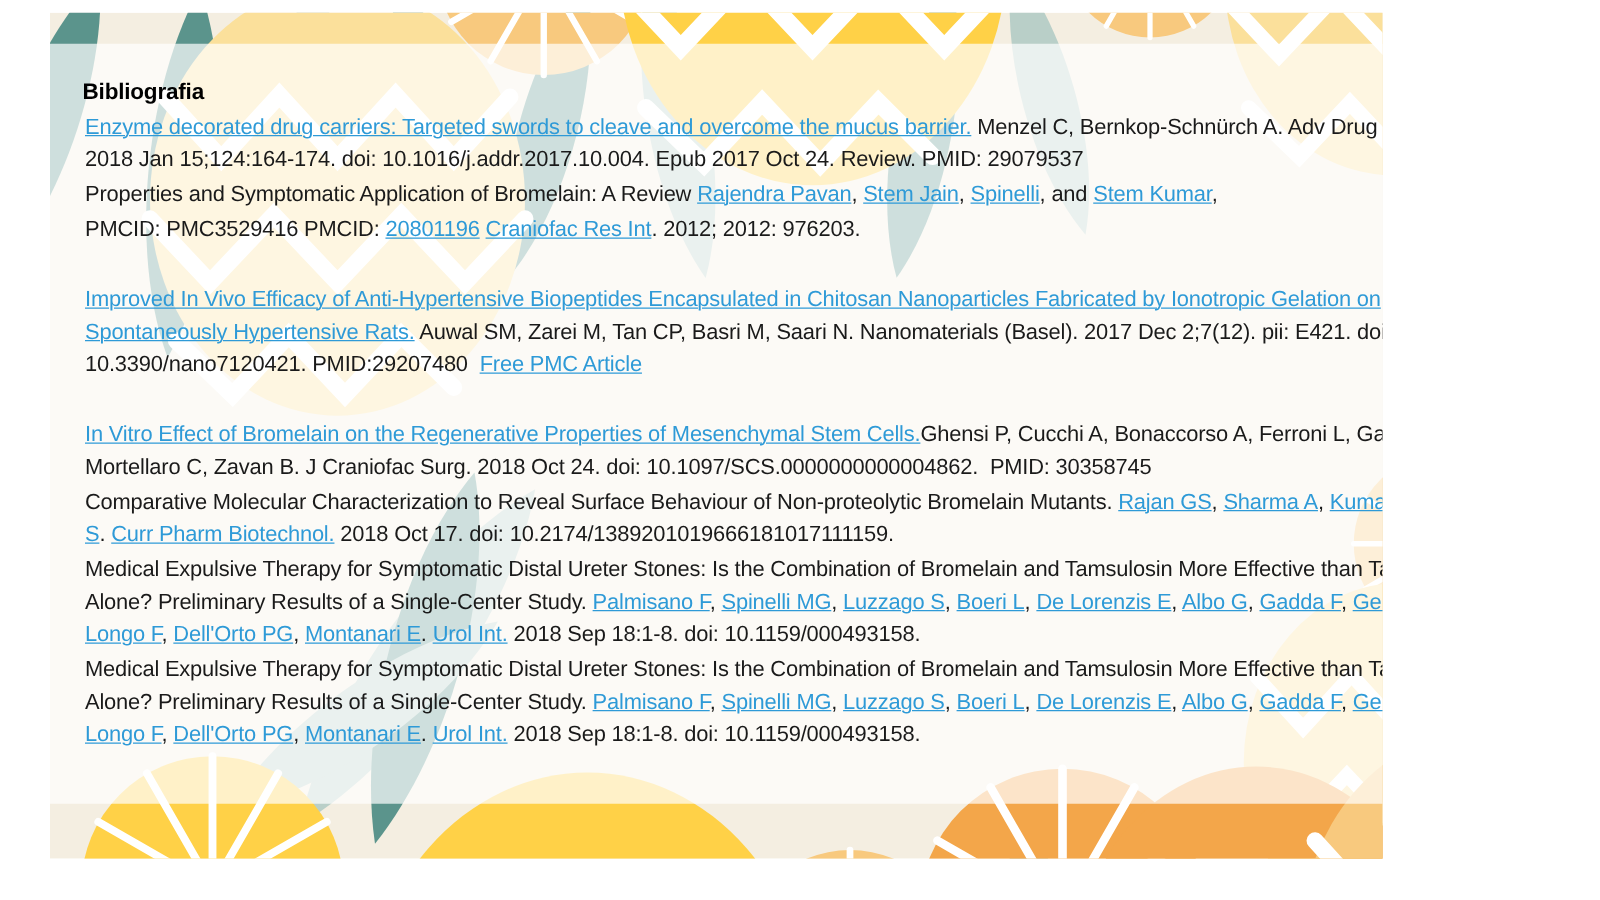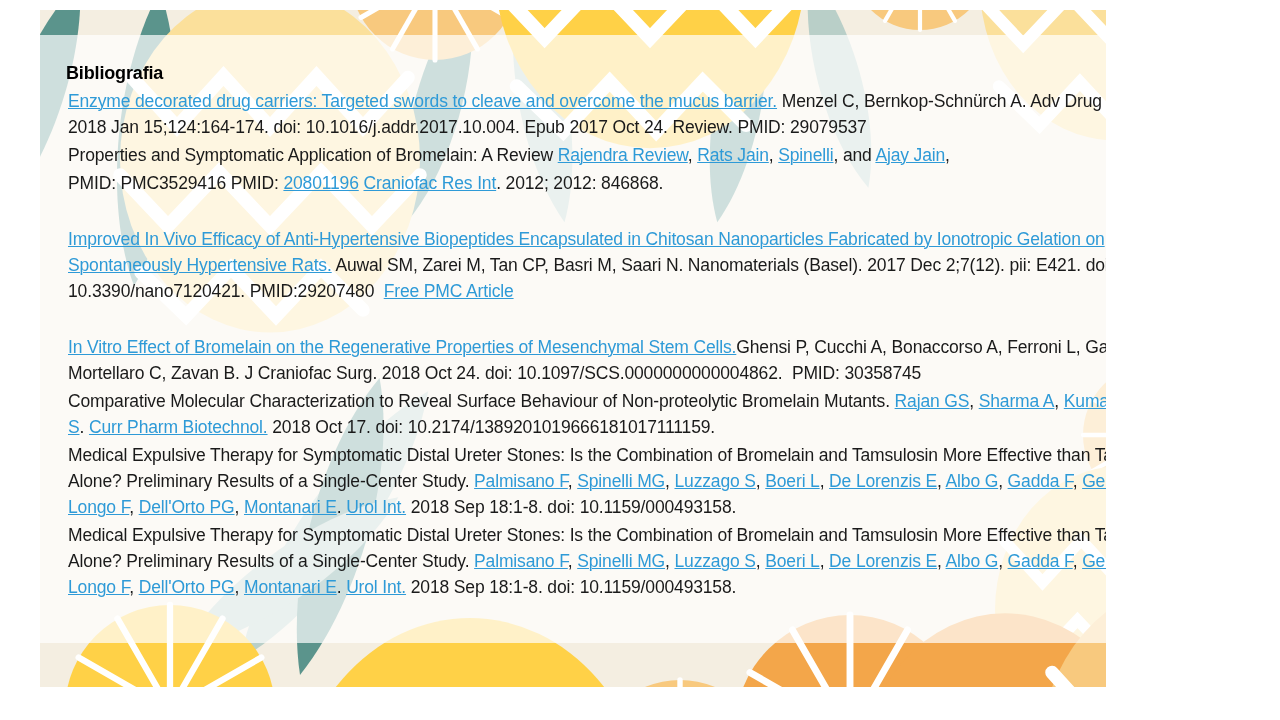--- a/index.html
+++ b/index.html
@@ -118,22 +118,22 @@
       <use href="#pine" class="c-ol" transform="translate(1150,745) scale(1.5)"></use>
       <use href="#fan" class="c-yl" transform="translate(1230,690) scale(0.9)"></use>
     </svg>
     <div class="wash"></div>
   </div>
 
   <div class="content">
     <h1>Bibliografia</h1>
     <div>
         <p class="ref"><a class="lnk">Enzyme decorated drug carriers: Targeted swords to cleave and overcome the mucus barrier.</a><span> Menzel C, Bernkop-Schnürch A. Adv Drug Deliv Rev. 2018 Jan 15;124:164-174. doi: 10.1016/j.addr.2017.10.004. Epub 2017 Oct 24. Review. PMID: 29079537</span></p>
-        <p class="ref"><span>Properties and Symptomatic Application of Bromelain: A Review </span><a class="lnk">Rajendra Review</a><span>, </span><a class="lnk">Rats Jain</a><span>, </span><a class="lnk">Spinelli</a><span>, and </span><a class="lnk">Ajay Jain</a><span>,</span></p>
-        <p class="ref"><span>PMID: PMC3529416 PMID: </span><a class="lnk">20801196</a><span> </span><a class="lnk">Craniofac Res Int</a><span>. 2012; 2012: 846868.</span></p>
+        <p class="ref"><span>Properties and Symptomatic Application of Bromelain: A Review </span><a class="lnk">Rajendra Pavan</a><span>, </span><a class="lnk">Stem Jain</a><span>, </span><a class="lnk">Spinelli</a><span>, and </span><a class="lnk">Stem Kumar</a><span>,</span></p>
+        <p class="ref"><span>PMCID: PMC3529416 PMCID: </span><a class="lnk">20801196</a><span> </span><a class="lnk">Craniofac Res Int</a><span>. 2012; 2012: 976203.</span></p>
         <p class="spacer"></p>
         <p class="ref"><a class="lnk">Improved In Vivo Efficacy of Anti-Hypertensive Biopeptides Encapsulated in Chitosan Nanoparticles Fabricated by Ionotropic Gelation on Spontaneously Hypertensive Rats.</a><span> Auwal SM, Zarei M, Tan CP, Basri M, Saari N. Nanomaterials (Basel). 2017 Dec 2;7(12). pii: E421. doi: 10.3390/nano7120421. PMID:29207480 &nbsp;</span><a class="lnk">Free PMC Article</a></p>
         <p class="spacer"></p>
         <p class="ref"><a class="lnk">In Vitro Effect of Bromelain on the Regenerative Properties of Mesenchymal Stem Cells.</a><span>Ghensi P, Cucchi A, Bonaccorso A, Ferroni L, Gardin C, Mortellaro C, Zavan B. J Craniofac Surg. 2018 Oct 24. doi: 10.1097/SCS.0000000000004862. &nbsp;PMID: 30358745</span></p>
         <p class="ref"><span>Comparative Molecular Characterization to Reveal Surface Behaviour of Non-proteolytic Bromelain Mutants. </span><a class="lnk">Rajan GS</a><span>, </span><a class="lnk">Sharma A</a><span>, </span><a class="lnk">Kumari P</a><span>, </span><a class="lnk">Biswas S</a><span>. </span><a class="lnk">Curr Pharm Biotechnol.</a><span> 2018 Oct 17. doi: 10.2174/1389201019666181017111159.</span></p>
         <p class="ref"><span>Medical Expulsive Therapy for Symptomatic Distal Ureter Stones: Is the Combination of Bromelain and Tamsulosin More Effective than Tamsulosin Alone? Preliminary Results of a Single-Center Study. </span><a class="lnk">Palmisano F</a><span>, </span><a class="lnk">Spinelli MG</a><span>, </span><a class="lnk">Luzzago S</a><span>, </span><a class="lnk">Boeri L</a><span>, </span><a class="lnk">De Lorenzis E</a><span>, </span><a class="lnk">Albo G</a><span>, </span><a class="lnk">Gadda F</a><span>, </span><a class="lnk">Gelosa M</a><span>, </span><a class="lnk">Longo F</a><span>, </span><a class="lnk">Dell'Orto PG</a><span>, </span><a class="lnk">Montanari E</a><span>. </span><a class="lnk">Urol Int.</a><span> 2018 Sep 18:1-8. doi: 10.1159/000493158.</span></p>
         <p class="ref"><span>Medical Expulsive Therapy for Symptomatic Distal Ureter Stones: Is the Combination of Bromelain and Tamsulosin More Effective than Tamsulosin Alone? Preliminary Results of a Single-Center Study. </span><a class="lnk">Palmisano F</a><span>, </span><a class="lnk">Spinelli MG</a><span>, </span><a class="lnk">Luzzago S</a><span>, </span><a class="lnk">Boeri L</a><span>, </span><a class="lnk">De Lorenzis E</a><span>, </span><a class="lnk">Albo G</a><span>, </span><a class="lnk">Gadda F</a><span>, </span><a class="lnk">Gelosa M</a><span>, </span><a class="lnk">Longo F</a><span>, </span><a class="lnk">Dell'Orto PG</a><span>, </span><a class="lnk">Montanari E</a><span>. </span><a class="lnk">Urol Int.</a><span> 2018 Sep 18:1-8. doi: 10.1159/000493158.</span></p>
       </div>
   </div>
 

